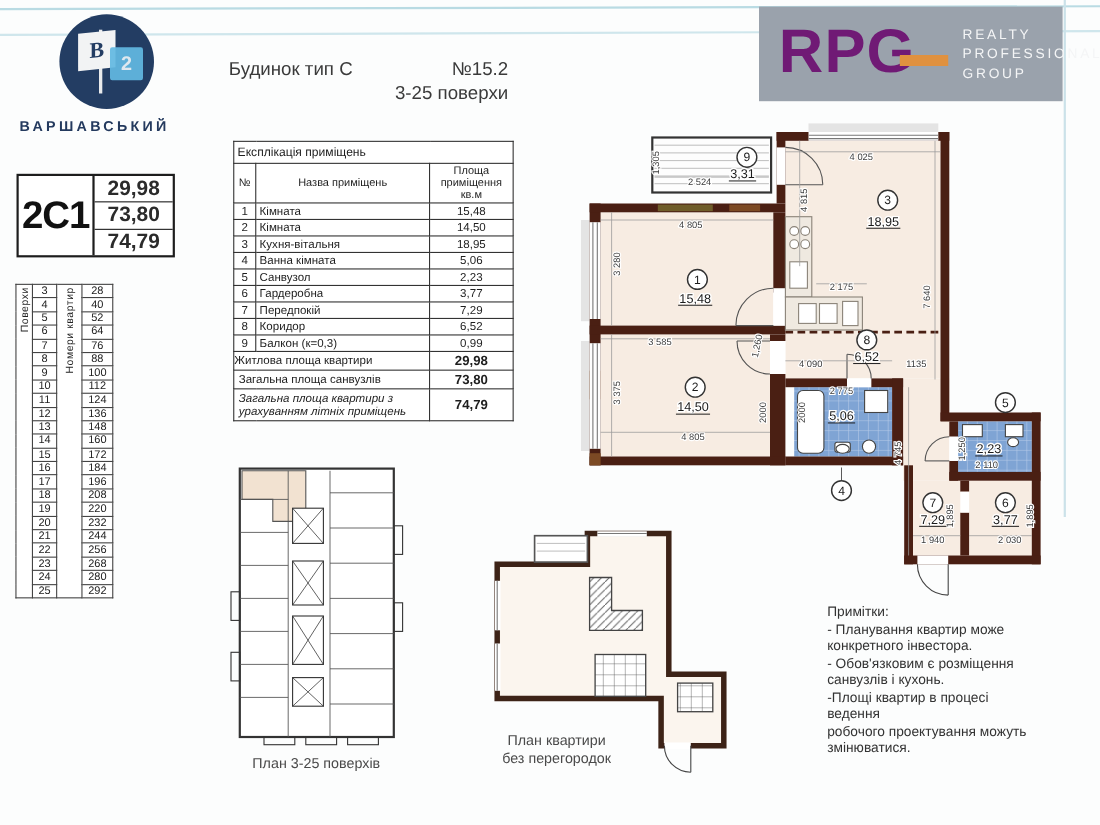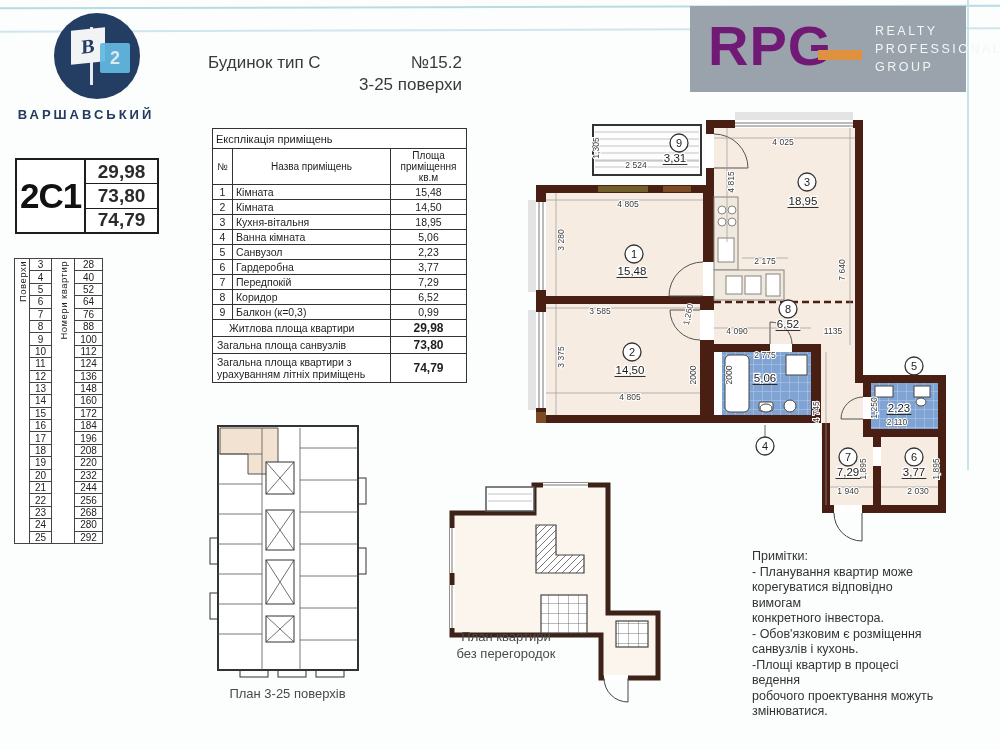--- a/index.html
+++ b/index.html
@@ -252,29 +252,29 @@
         <td class="c-no">8</td>
       <td class="c-name">Коридор</td>
       <td class="c-area">6,52</td>
       </tr>
       <tr>
         <td class="c-no">9</td>
       <td class="c-name">Балкон (к=0,3)</td>
       <td class="c-area">0,99</td>
       </tr>
       <tr>
-        <td class="tot" colspan="2" style="padding:2px 16px;margin-left:12px;">Житлова площа квартири</td>
+        <td class="tot" colspan="2" style="padding:2px 0;margin-left:12px;">Житлова площа квартири</td>
       <td class="tot-v">29,98</td>
       </tr>
       <tr>
         <td class="tot" colspan="2" style="padding:2px 4px;">Загальна площа санвузлів</td>
       <td class="tot-v">73,80</td>
       </tr>
       <tr>
-        <td class="tot" colspan="2" style="padding:2px 4px;">Загальна площа квартири з урахуванням літніх приміщень</td>
+        <td class="tot" colspan="2" style="padding:2px 4px;font-style:italic;">Загальна площа квартири з урахуванням літніх приміщень</td>
       <td class="tot-v">74,79</td>
       </tr>
     </tbody>
 </table>
 
 <svg class="abs" style="left:528px;top:112px;" width="427" height="437" viewBox="0 0 427 437">
   <defs>
     <pattern id="tiles" width="9" height="9" patternUnits="userSpaceOnUse">
       <rect width="9" height="9" fill="#7fa4d4"></rect>
       <path d="M0 0H9M0 0V9" stroke="#b8cce9" stroke-width="1"></path>
@@ -542,28 +542,27 @@
     <path d="M98 52 H118 V82 H146 V100 H98 Z" fill="url(#hatchD)" stroke="#444" stroke-width="1.2"></path>
   </g>
   <rect x="103" y="122" width="46" height="38" fill="url(#tileG)" stroke="#444" stroke-width="1.2"></rect>
   <rect x="178" y="148" width="32" height="26" fill="url(#tileG)" stroke="#444" stroke-width="1.2"></rect>
   <g stroke="#444" fill="none">
     <rect x="166" y="202" width="24" height="6" fill="#fff" stroke="none"></rect>
     <path d="M166 205 A24 24 0 0 0 190 229"></path>
     <line x1="190" y1="205" x2="190" y2="229"></line>
   </g>
 </svg>
-<div class="caption" style="left:440px;top:628px;width:132px;line-height:17px;">
+<div class="caption" style="left:440px;top:664px;width:132px;line-height:17px;">
   <div>План квартири</div>
   <div>без перегородок</div>
 </div>
 
 <div class="notes" id="notes-block">
     <div>Примітки:</div>
     <div>- Планування квартир може</div>
-    <div>корегуватися  відповідно вимогам</div>
     <div>конкретного інвестора.</div>
     <div>- Обов'язковим є розміщення</div>
     <div>санвузлів і кухонь.</div>
     <div>-Площі квартир в процесі ведення</div>
     <div>робочого проектування можуть</div>
     <div>змінюватися.</div>
   </div>
 
 </body></html>

